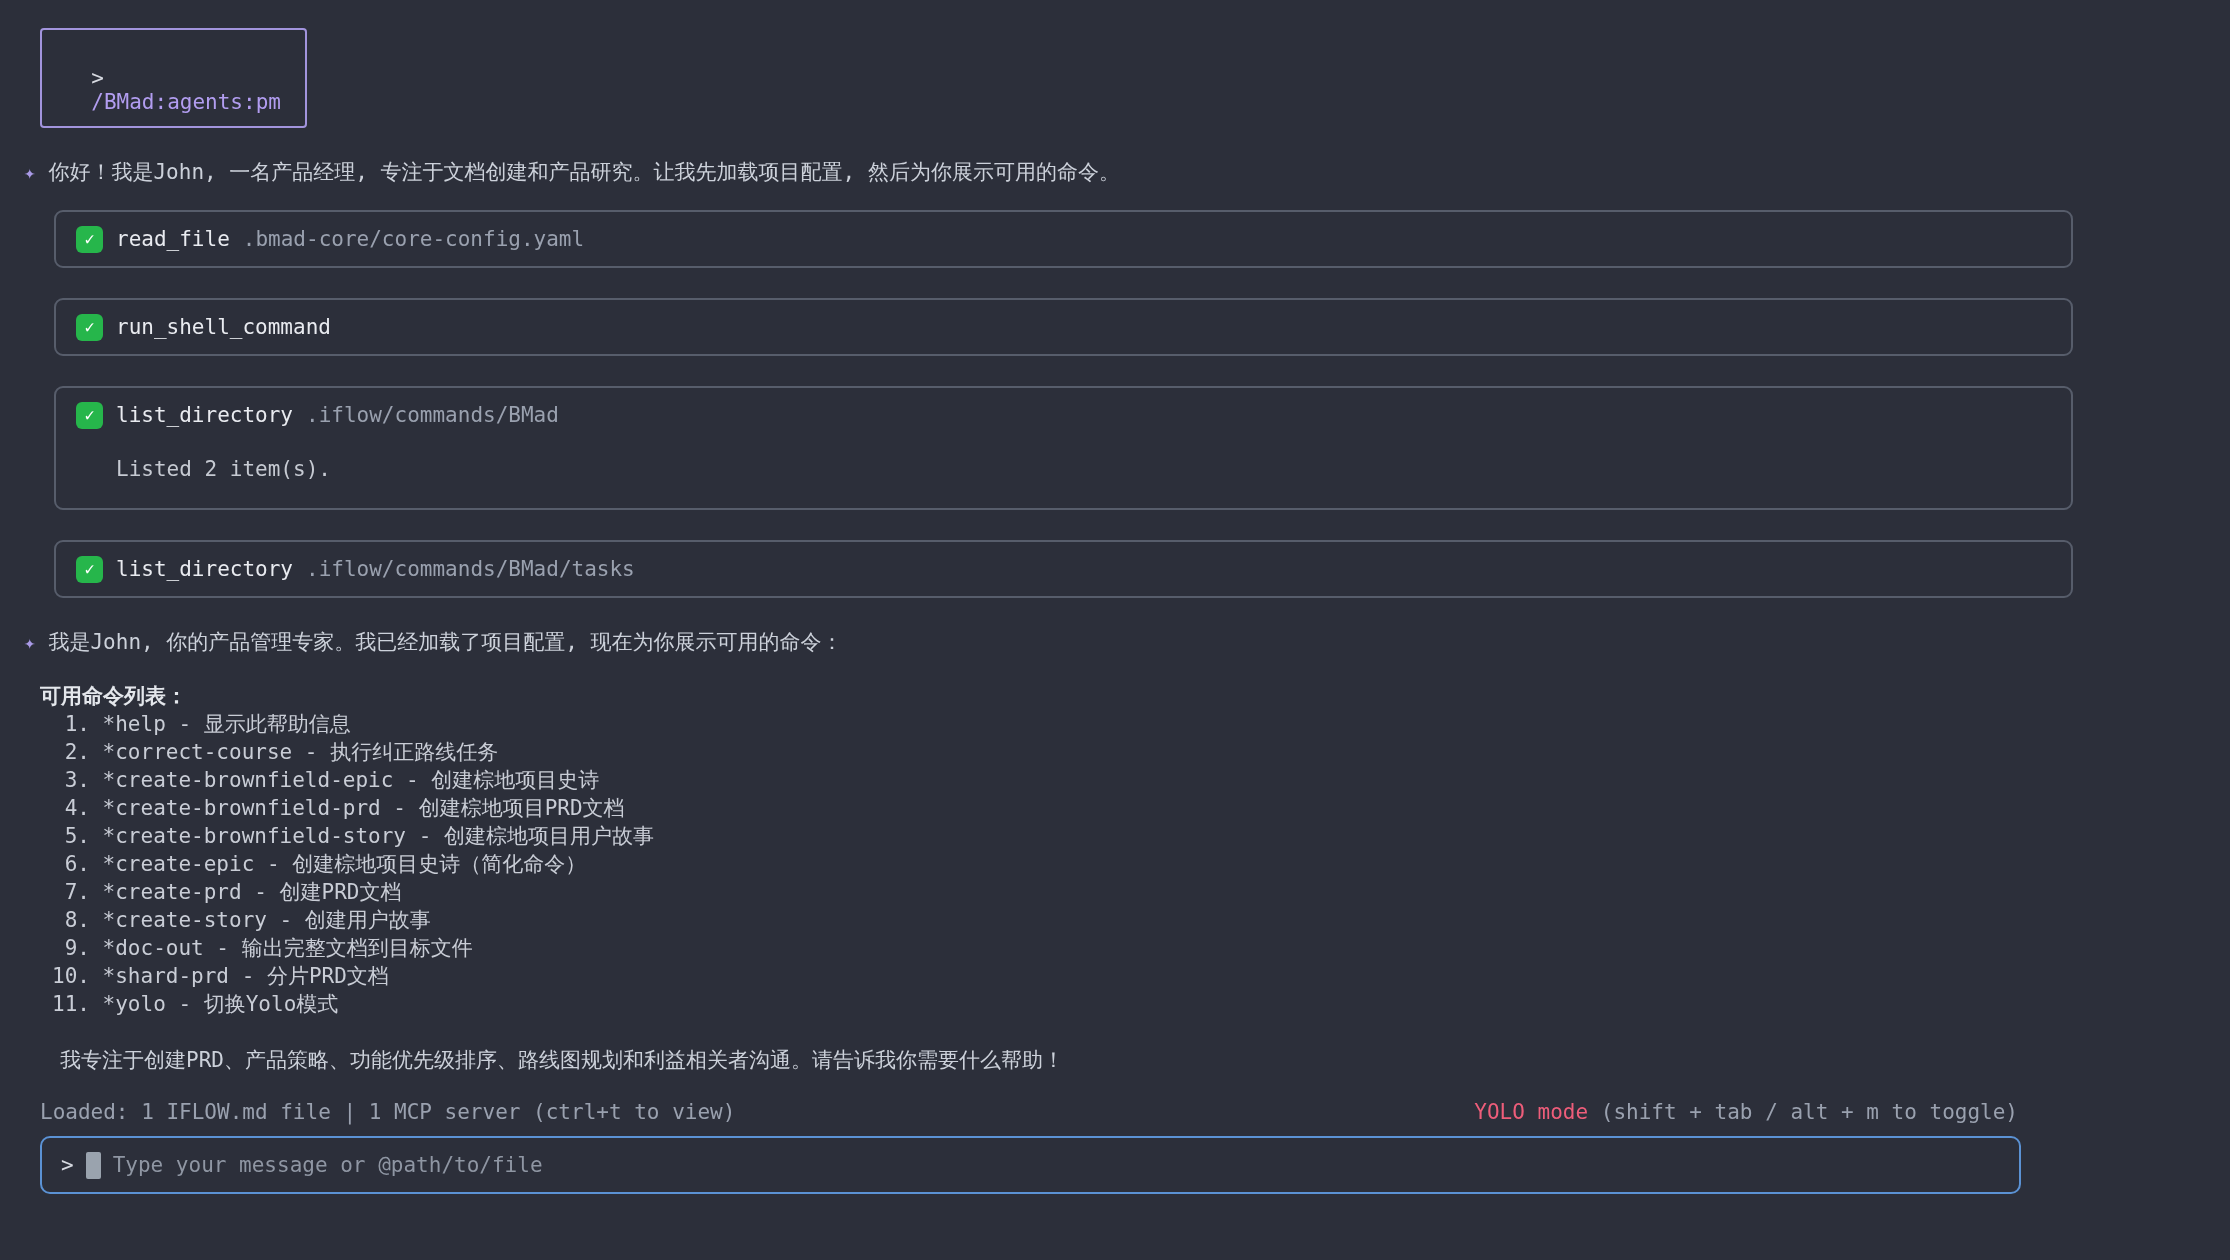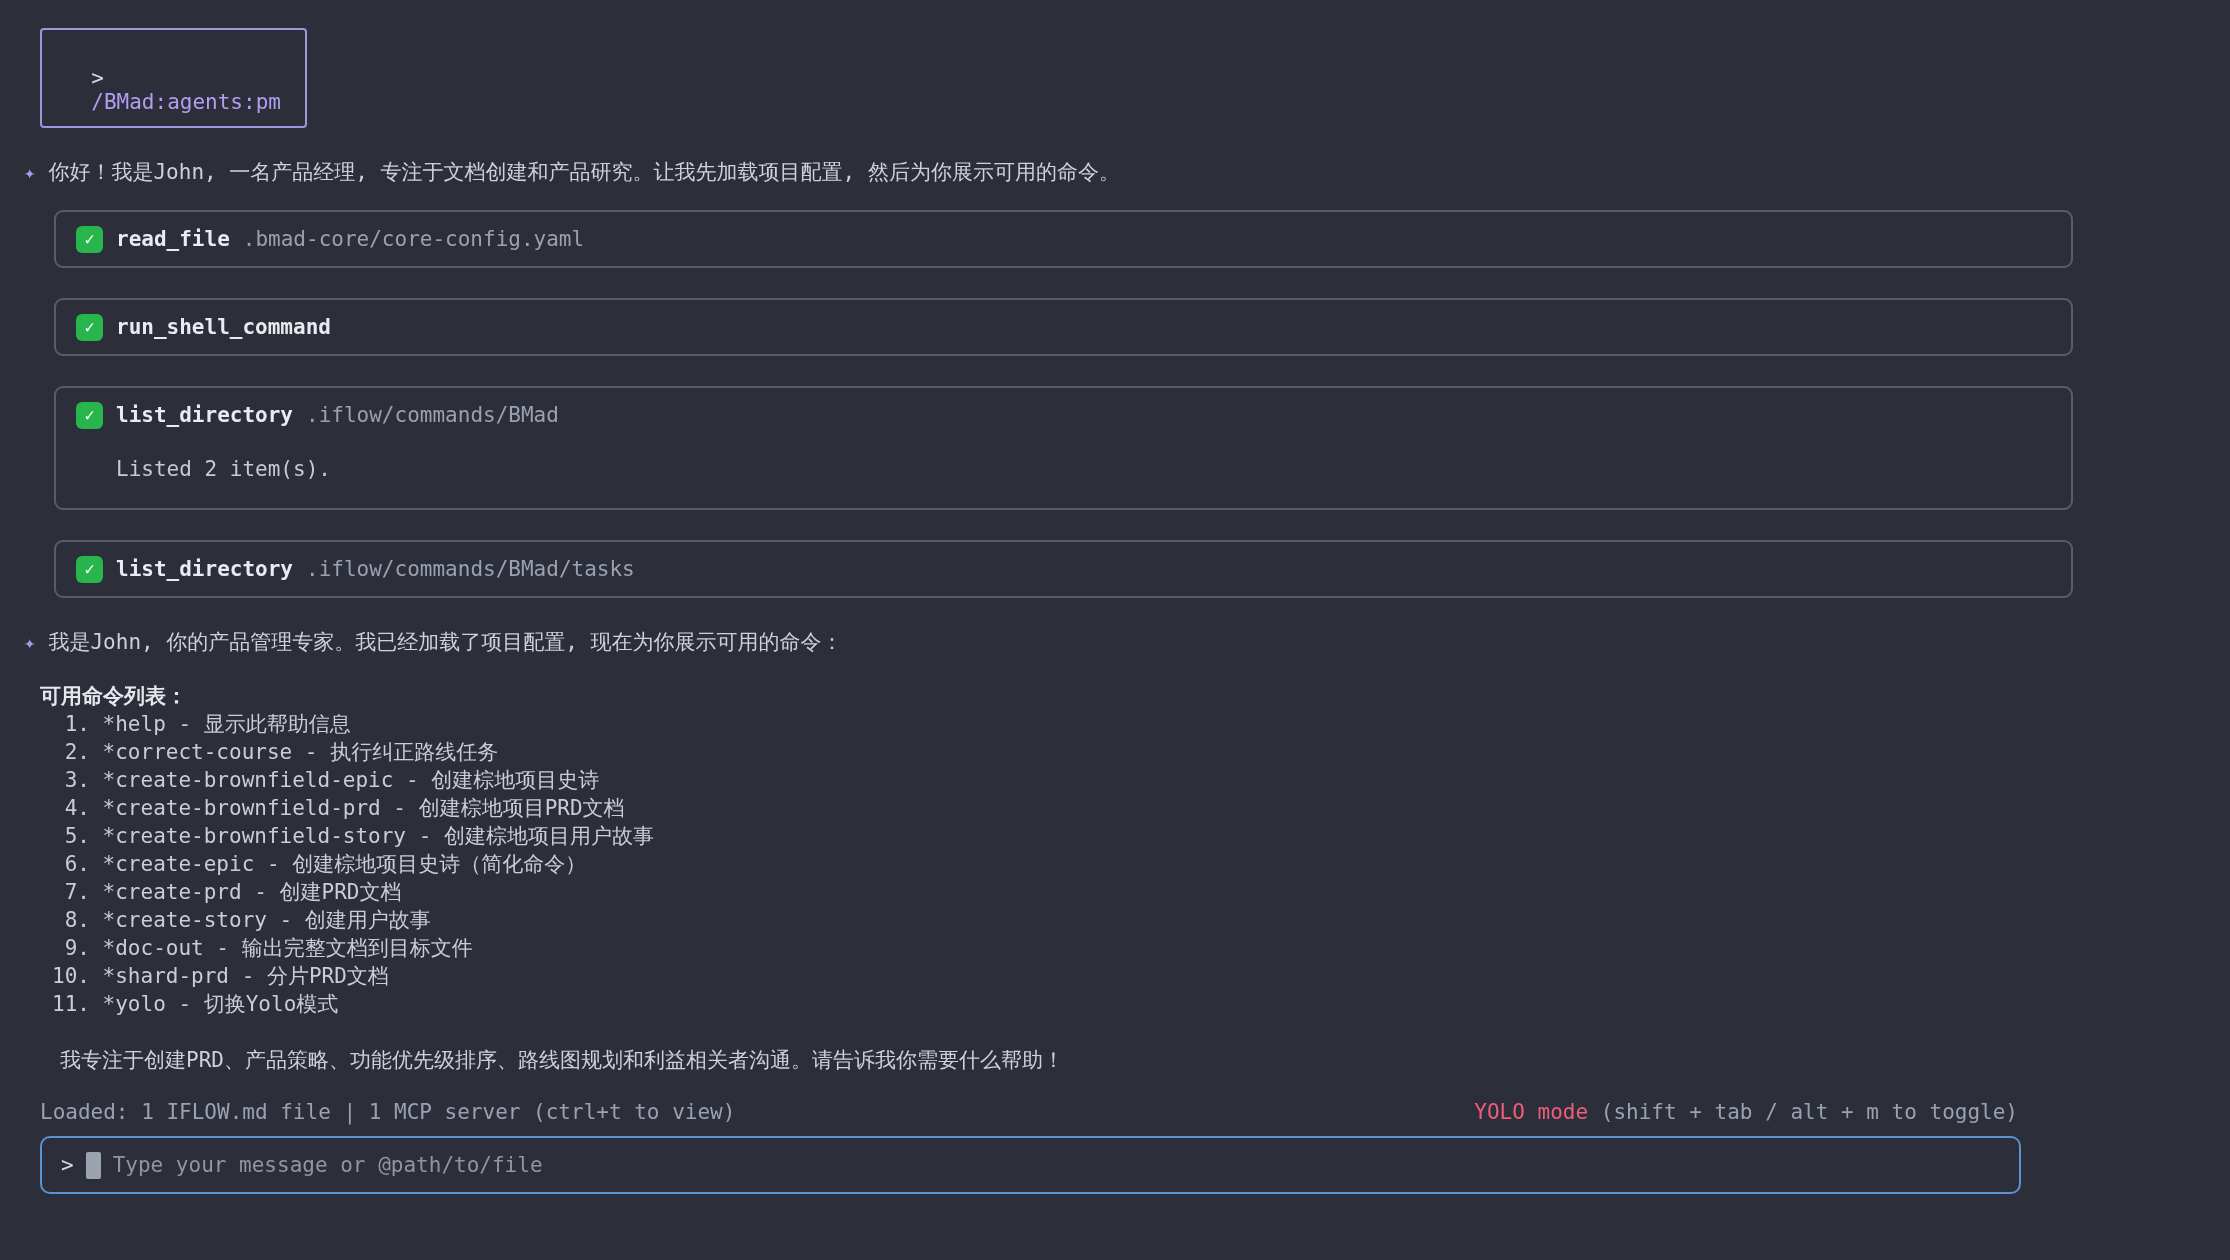--- a/index.html
+++ b/index.html
@@ -39,21 +39,21 @@
     padding:13px 20px;
   }
   .tool-box + .tool-box { margin-top:30px; }
   .tool-line { display:flex; align-items:center; gap:13px; line-height:28px; }
   .check-icon {
     width:27px; height:27px; flex:0 0 27px;
     background:#26b64b; border-radius:6px;
     color:#ffffff; font-size:17px; font-weight:bold;
     display:flex; align-items:center; justify-content:center;
   }
-  .tool-name { font-weight:bold; color:#e9ebf0; white-space:pre; }
+  .tool-name { font-weight:normal; color:#e9ebf0; white-space:pre; }
   .tool-detail { color:#9aa1af; white-space:pre; overflow:hidden; text-overflow:ellipsis; }
   .tool-result { margin:26px 0 12px 40px; line-height:28px; color:#c6cad2; }
 
   .cmd-block { margin:26px 40px 0 40px; }
   .cmd-title { font-weight:bold; color:#e4e7ec; line-height:28px; white-space:pre; }
   .cmd-item { line-height:28px; white-space:pre; color:#c9cdd6; margin-left:12px; }
 
   .outro-line { margin:28px 40px 0 60px; line-height:28px; color:#ccd1da; }
 
   .status-row {

